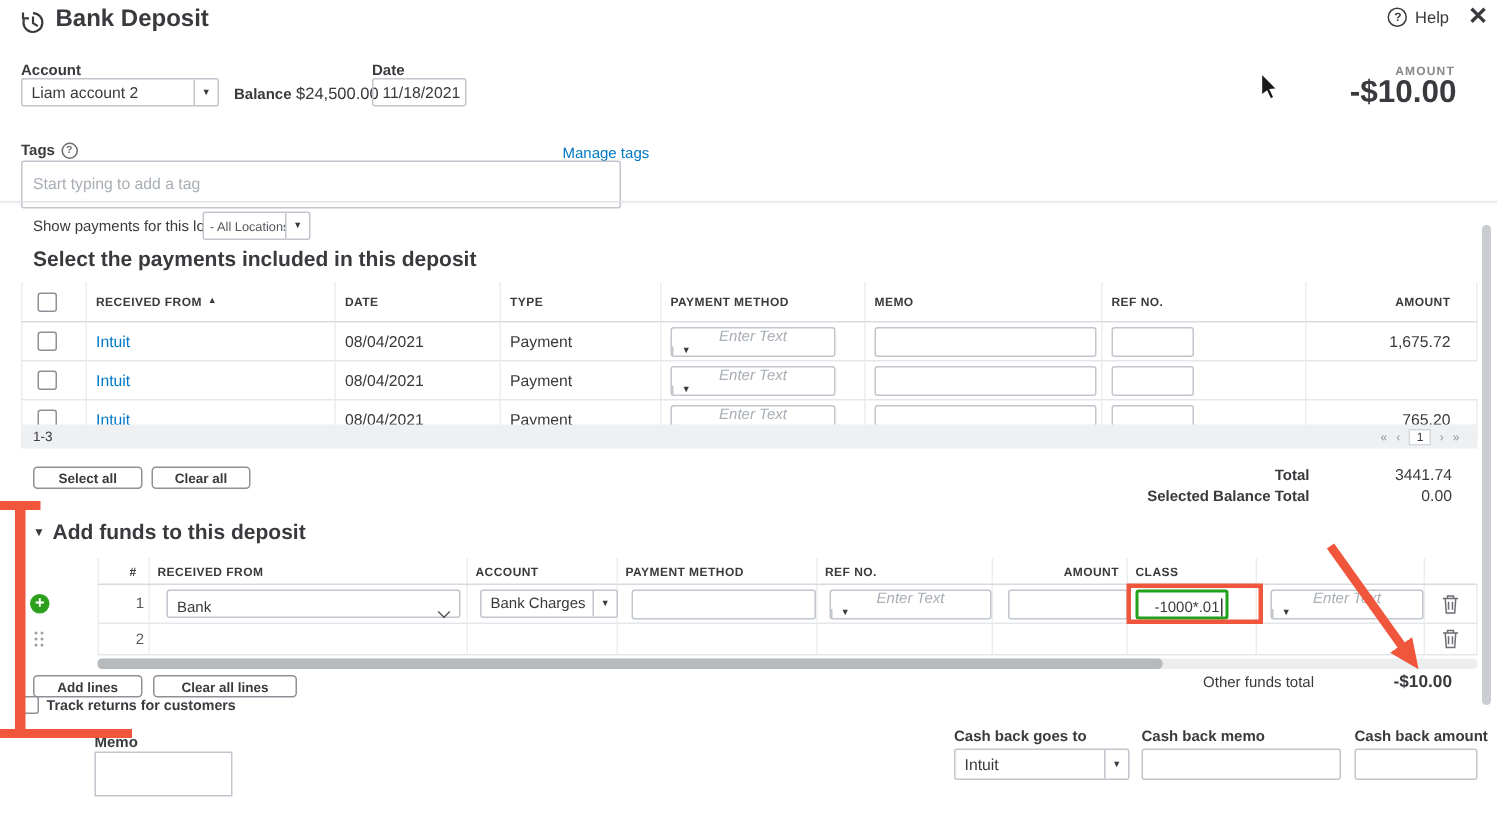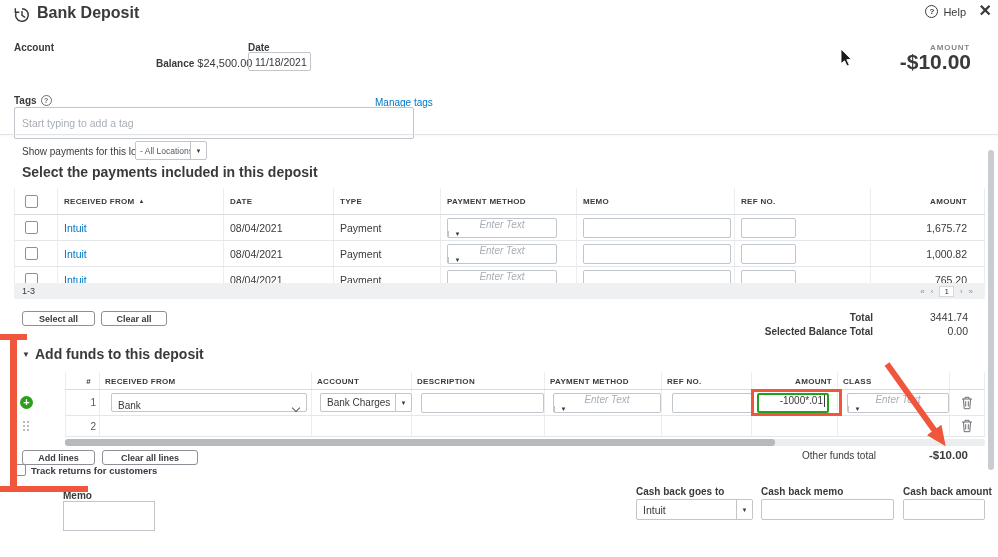--- a/index.html
+++ b/index.html
@@ -92,21 +92,21 @@
   .t2 .hc { padding-top:2px; }
   .cnum { justify-content:flex-end; padding-right:3px; font-size:10px; color:#55585c; }
   .hnum { justify-content:flex-end; padding-right:8px; }
   .bank-combo { width:196px; margin-left:6px;align-items:flex-end; }
   .bank-combo .cval { font-size:10px; }
   .chev { width:6px; height:6px; border-right:1.4px solid #55585c; border-bottom:1.4px solid #55585c; transform:rotate(45deg); margin:-3px 7px 0 0; }
   .acc-combo { width:92px; margin-left:3px; font-size:10px; }
   .desc-inp { width:123px; margin-left:4px; }
   .pm2 { width:108px; margin-left:3px; }
   .ref2 { width:80px; margin-left:5px; }
-  .amt-fld { width:72px; height:20px; margin-left:5px; border:2px solid #21a21a; border-radius:2px; background:#fff; display:flex; align-items:flex-start; justify-content:flex-end; font-size:10px; padding-right:2px; }
+  .amt-fld { width:62px; height:20px; margin-left:5px; border:2px solid #21a21a; border-radius:2px; background:#fff; display:flex; align-items:flex-end; justify-content:flex-end; font-size:10px; padding-right:2px; }
   .caret { width:1px; height:12px; background:#393a3d; margin-left:1px; }
   .cls-combo { width:104px; margin-left:4px; }
   .trash { width:12px; height:14px; margin:0 auto; cursor:pointer; }
 
   .add-icon { position:absolute; left:20px; top:396px; width:13px; height:13px; border-radius:50%; background:#2ca01c; color:#fff; font-size:11px; font-weight:bold; display:flex; align-items:center; justify-content:center; line-height:1; cursor:pointer; }
   .drag-handle { position:absolute; left:22px; top:420px; cursor:grab; }
 
   .hscroll { position:absolute; left:65px; top:439px; width:920px; height:7px; background:#ebedef; border-radius:3px; }
   .hscroll .thumb { position:absolute; left:0; top:0; width:710px; height:7px; background:#b7babd; border-radius:3px; cursor:pointer; }
 
@@ -162,20 +162,24 @@
     <path d="M10 6.2v4.3l3 1.8" fill="none" stroke="#393a3d" stroke-width="1.6" stroke-linecap="round"></path>
   </svg>
   <div class="page-title">Bank Deposit</div>
   <div class="help-wrap">
     <div class="qcircle">?</div>
     <span class="help-label">Help</span>
   </div>
   <div class="close-x">✕</div>
 
   <div class="lbl account-lbl">Account</div>
+  <div class="combo account-combo">
+    <span class="cval">Liam account 2</span>
+    <span class="dd">▼</span>
+  </div>
   <div class="balance">
     <b>Balance</b><span>$24,500.00</span>
   </div>
   <div class="lbl date-lbl">Date</div>
   <div class="date-box">11/18/2021</div>
   <div class="amount-lbl">AMOUNT</div>
   <div class="amount-val">-$10.00</div>
 
   <div class="tags-lbl">
     <span class="lbl">Tags</span>
@@ -248,21 +252,20 @@
             <span class="ph">Enter Text</span>
             <span class="dd">▼</span>
           </div>
       </div>
       <div class="c">
           <input class="inp memo-inp" style="">
         </div>
       <div class="c">
           <input class="inp ref-inp" style="">
         </div>
-      <div class="c num">1,000.82</div>
     </div>
 
     <div class="drow">
       <div class="c">
           <span class="cb"></span>
         </div>
       <div class="c">
           <span class="link">Intuit</span>
         </div>
       <div class="c">08/04/2021</div>
@@ -307,21 +310,20 @@
   </div>
 
   <div class="collapse-arrow">▼</div>
   <div class="section-h2">Add funds to this deposit</div>
 
   <div class="t2">
     <div class="hrow">
       <div class="c hc hnum">#</div>
       <div class="c hc">RECEIVED FROM</div>
       <div class="c hc">ACCOUNT</div>
-      <div class="c hc">DESCRIPTION</div>
       <div class="c hc">PAYMENT METHOD</div>
       <div class="c hc">REF NO.</div>
       <div class="c hc num" style="padding-right:5px;">AMOUNT</div>
       <div class="c hc">CLASS</div>
       <div class="c"></div>
     </div>
 
     <div class="drow r1">
       <div class="c cnum">1</div>
       <div class="c">

